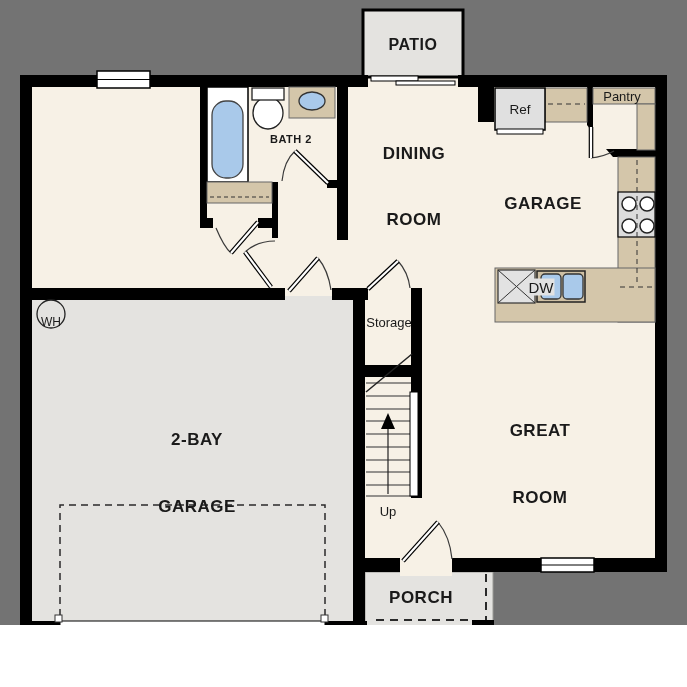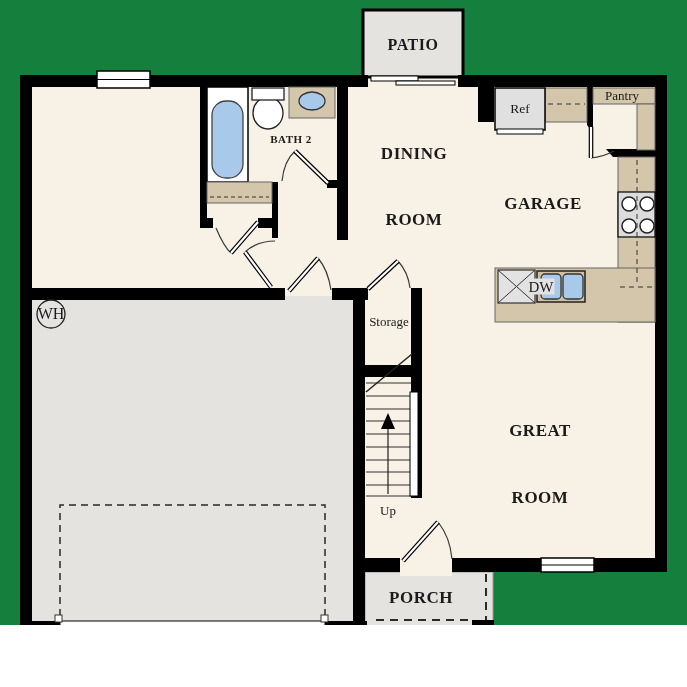--- a/index.html
+++ b/index.html
@@ -1,17 +1,17 @@
 <!DOCTYPE html>
 <html><head>
 <meta charset="utf-8">
 <style>
   html,body{margin:0;padding:0;background:#ffffff;}
-  .plan{position:relative;width:687px;height:625px;background:#15803d;overflow:hidden;
-        font-family:Liberation Serif, serif;}
+  .plan{position:relative;width:687px;height:625px;background:#737373;overflow:hidden;
+        font-family:Liberation Sans, sans-serif;}
   .plan svg{position:absolute;left:0;top:0;}
   .lbl{position:absolute;transform:translate(-50%,-50%);color:#1a1a1a;font-weight:bold;
        font-size:17px;letter-spacing:.5px;white-space:nowrap;text-align:center;line-height:21px;}
   .lbl span{display:block;margin-top:45px;}
   .ann{position:absolute;transform:translate(-50%,-50%);color:#1a1a1a;font-weight:normal;
        font-size:13px;white-space:nowrap;text-align:center;}
   .title{position:absolute;color:#000;font-weight:bold;font-size:22px;letter-spacing:.5px;white-space:nowrap;}
   .chip{background:#e2e2e2;padding:0 1px;}
 </style>
 </head>
@@ -215,19 +215,23 @@
   <span>ROOM</span>
 </div>
 <div class="lbl" style="left:543px;top:203px;">GARAGE</div>
 <div class="ann" style="left:622px;top:96px;">Pantry</div>
 <div class="ann" style="left:520px;top:109px;font-size:13.5px;text-align:right;">Ref</div>
 <div class="lbl" style="left:291px;top:139px;font-size:11px;">BATH 2</div>
 <div class="lbl" style="left:540px;top:442px;line-height:22px;">
   <span>GREAT</span>
   <span>ROOM</span>
 </div>
+<div class="lbl" style="left:197px;top:451px;line-height:22px;">
+  <span>2-BAY</span>
+  <span>GARAGE</span>
+</div>
 <div class="ann" style="left:389px;top:322px;">Storage</div>
 <div class="ann" style="left:516px;top:287px;font-size:15px;margin-left:25px;"><span class="chip">DW</span></div>
 <div class="ann" style="left:388px;top:511px;">Up</div>
-<div class="ann" style="left:51px;top:314px;font-size:16px;">WH</div>
+<div class="ann" style="left:51px;top:322px;font-size:12px;">WH</div>
 <div class="lbl" style="left:421px;top:597px;">PORCH</div>
 
 </div>
 
 </body></html>

